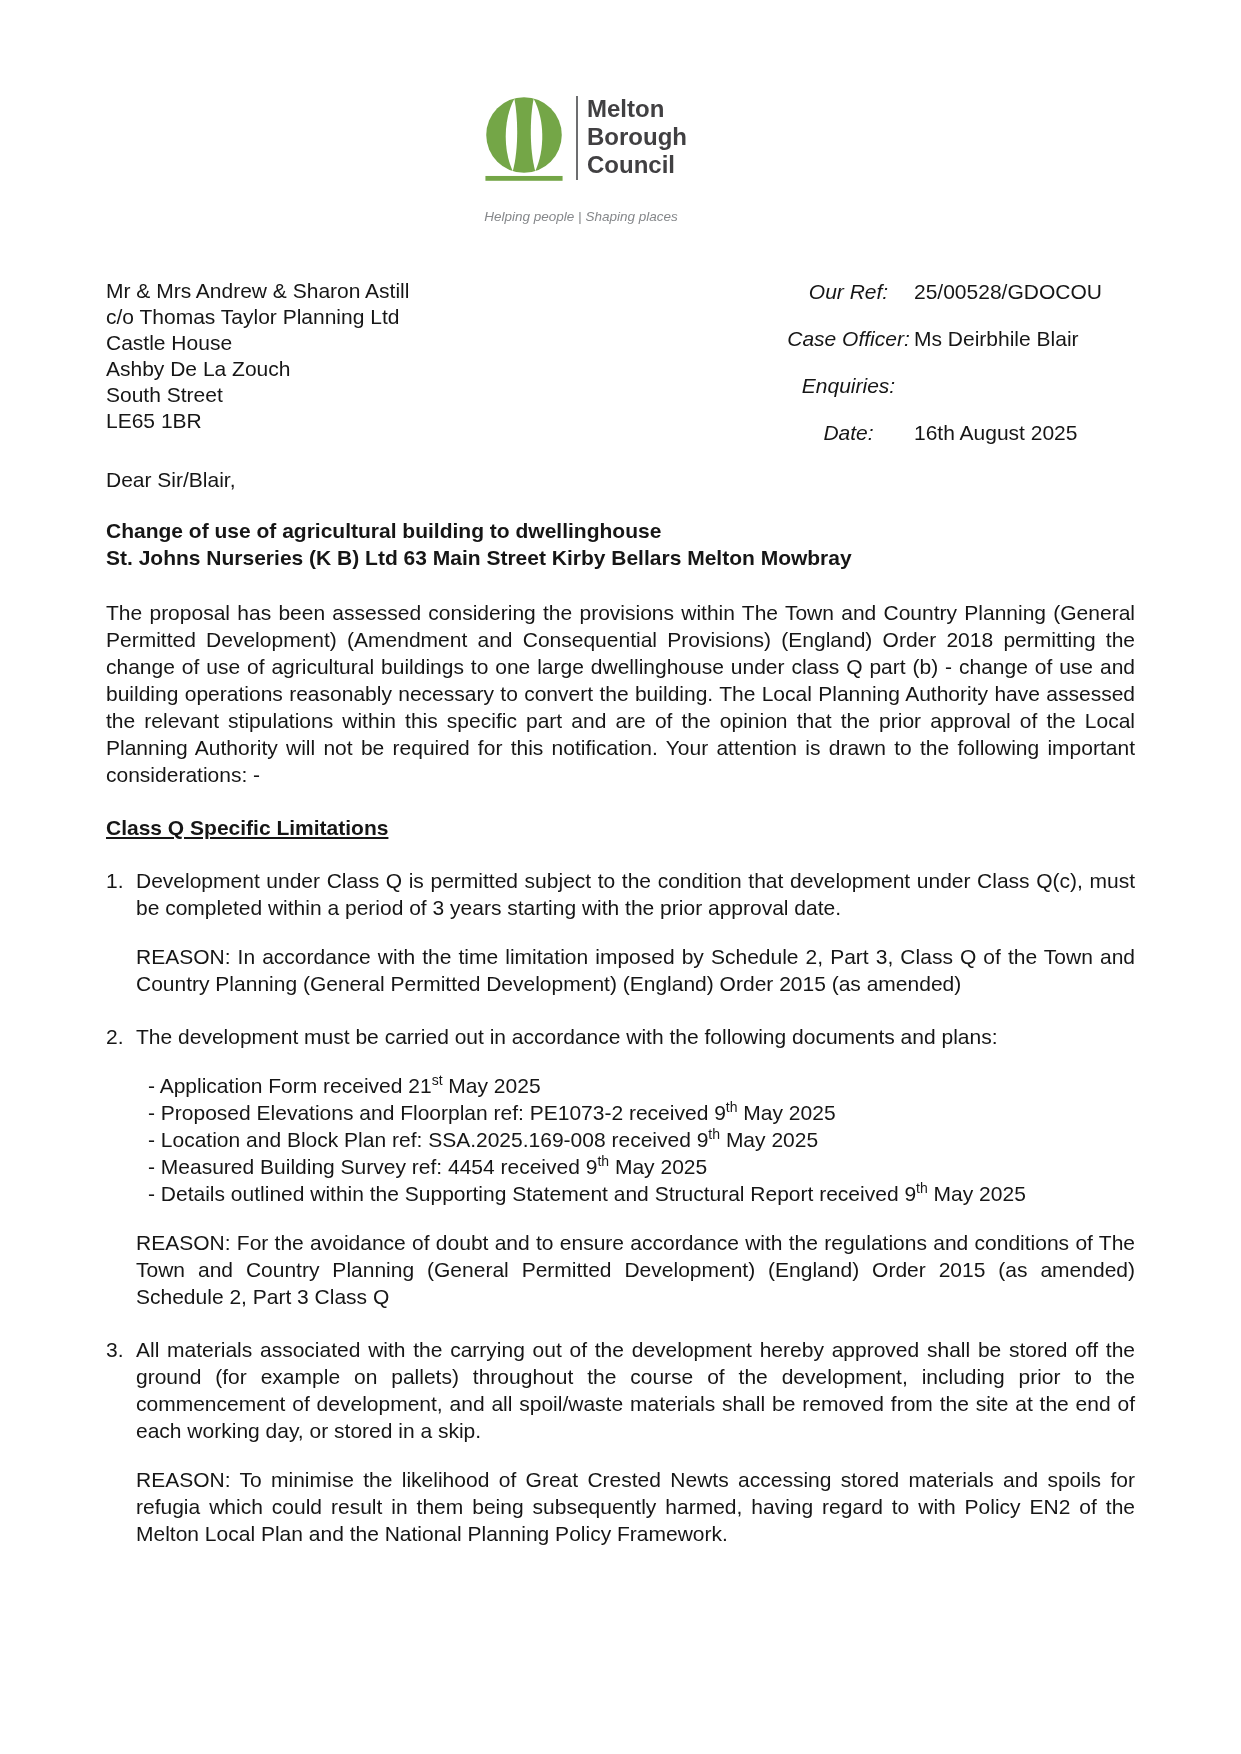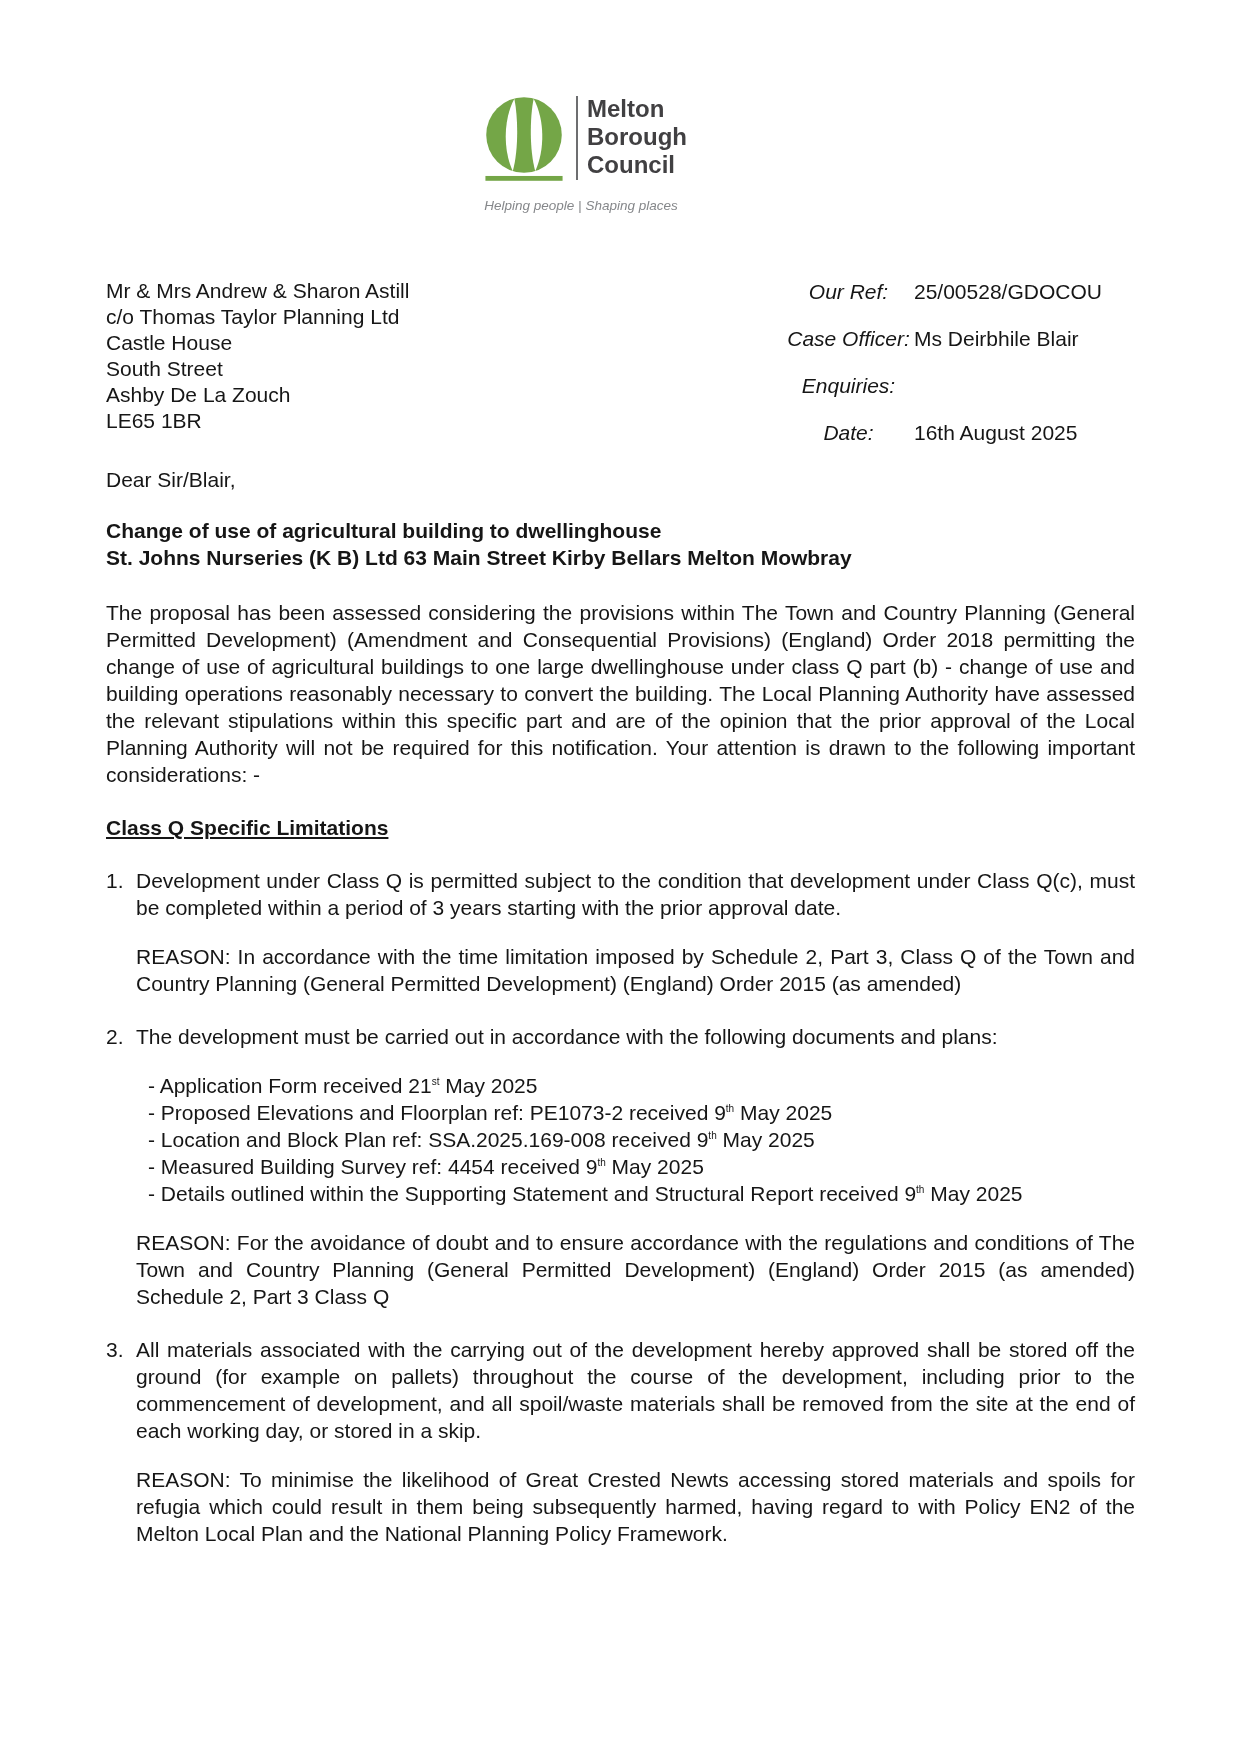--- a/index.html
+++ b/index.html
@@ -14,21 +14,21 @@
     color:#161616;
     overflow:hidden;
   }
 
   
   .letterhead { position:absolute; left:483px; top:94px; width:196px; }
   .logo-row { display:flex; align-items:stretch; }
   .glyph { width:82px; height:90px; flex:none; }
   .logo-divider { width:2px; background:#6d6e70; margin:2px 9px 4px 11px; flex:none; }
   .logo-name { font-weight:bold; font-size:24px; line-height:28px; color:#414042; padding-top:1px; white-space:nowrap; }
-  .tagline { margin-top:14px; width:196px; text-align:center; font-size:13.5px; font-style:italic; color:#85878a; white-space:nowrap; }
+  .tagline { margin-top:25px; width:196px; text-align:center; font-size:13.5px; font-style:italic; color:#85878a; white-space:nowrap; }
 
   
   .content { position:absolute; left:106px; top:278px; width:1029px; font-size:21px; line-height:27px; }
 
   .addr-ref { position:relative; }
   .recipient div { line-height:26px; white-space:nowrap; }
   .refs { position:absolute; left:677px; top:0; }
   .ref-row { margin-bottom:20px; white-space:nowrap; }
   .ref-label { display:inline-block; width:131px; font-style:italic;text-align:center; }
 
@@ -36,21 +36,21 @@
   .subject { margin-top:24px; font-weight:bold; }
   .intro { margin-top:28px; text-align:justify; }
   .heading { margin-top:26px; font-size:21px; font-weight:bold; text-decoration:underline; }
 
   .cond { margin-top:26px; display:flex; }
   .cond-num { width:30px; flex:none; }
   .cond-text { flex:1; text-align:justify; }
   .docs { margin-top:22px; margin-left:42px; }
   .doc-line { white-space:nowrap; }
   .reason { margin-top:22px; margin-left:30px; text-align:justify; }
-  sup { font-size:10px; line-height:0; }
+  sup { font-size:14px; line-height:0; }
 </style>
 </head>
 <body>
 
 <div class="page">
 
   <header class="letterhead">
     <div class="logo-row">
       <svg class="glyph" viewBox="0 0 100 112" aria-hidden="true">
         <circle cx="50" cy="51" r="47" fill="#74A647"></circle>
@@ -68,22 +68,22 @@
     <div class="tagline">Helping people | Shaping places</div>
   </header>
 
   <main class="content">
 
     <section class="addr-ref">
       <div class="recipient">
           <div>Mr &amp; Mrs Andrew &amp; Sharon Astill</div>
           <div>c/o Thomas Taylor Planning Ltd</div>
           <div>Castle House</div>
+          <div>Ashby De La Zouch</div>
           <div>South Street</div>
-          <div>Ashby De La Zouch</div>
           <div>LE65 1BR</div>
         </div>
       <div class="refs">
           <div class="ref-row"><span class="ref-label">Our Ref:</span><span class="ref-value">25/00528/GDOCOU</span></div>
           <div class="ref-row"><span class="ref-label">Case Officer:</span><span class="ref-value">Ms Deirbhile Blair</span></div>
           <div class="ref-row"><span class="ref-label">Enquiries:</span><span class="ref-value"></span></div>
           <div class="ref-row"><span class="ref-label">Date:</span><span class="ref-value">16th August 2025</span></div>
         </div>
     </section>
 

